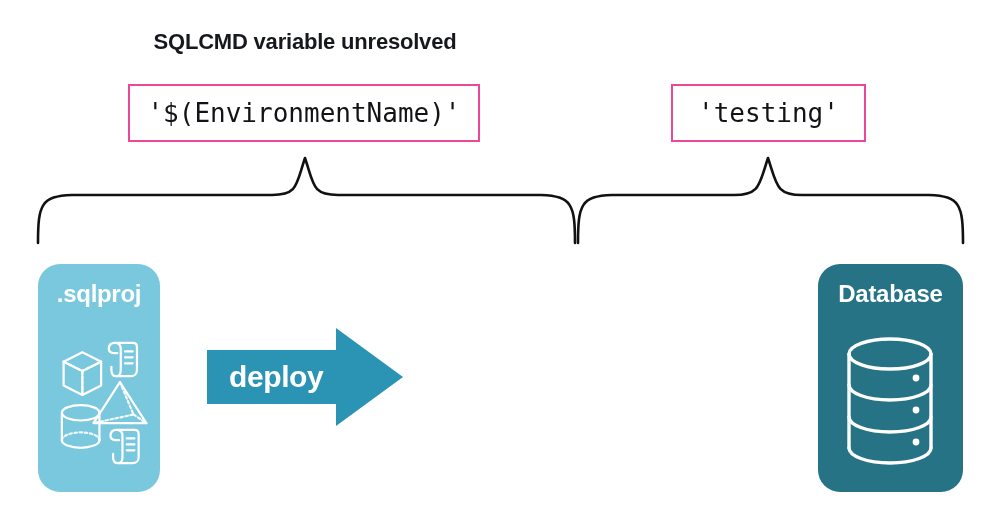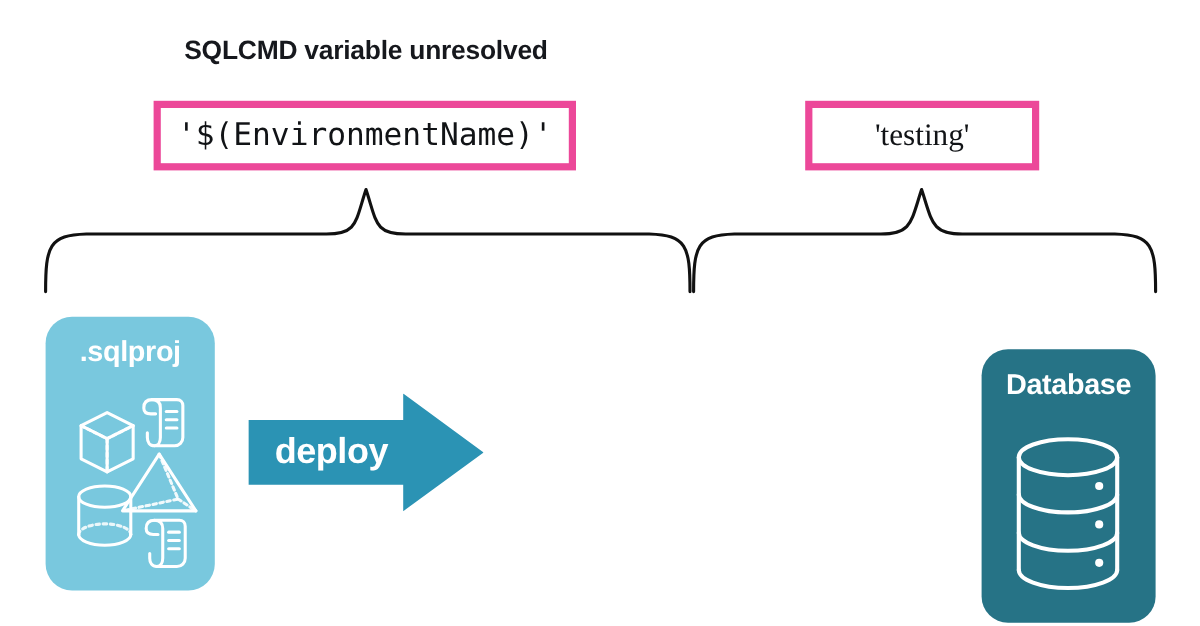--- a/index.html
+++ b/index.html
@@ -34,32 +34,32 @@
     white-space: nowrap;
     letter-spacing: -0.2px;
   }
   #title-left  { left: 35px;  top: 29px;  width: 540px; }
   #title-right { left: 577px; top: 29px;  width: 386px; }
 
   
   .code-box {
     position: absolute;
     box-sizing: border-box;
-    border: 6px solid #ec4899;
+    border: 2px solid #ec4899;
     background: #ffffff;
     display: flex;
     align-items: center;
     justify-content: center;
     font-family: "DejaVu Sans Mono", monospace;
     font-size: 26px;
     color: #111316;
     letter-spacing: 0px;
   }
   #code-left  { left: 128px; top: 84px; width: 352px; height: 58px; }
-  #code-right { left: 671px; top: 84px; width: 195px; height: 58px; font-family: Liberation Serif, serif; }
+  #code-right { left: 671px; top: 84px; width: 195px; height: 58px; }
 
   
   #braces {
     position: absolute;
     left: 0; top: 0;
     width: 1000px;
     height: 522px;
     pointer-events: none;
   }
 
@@ -82,23 +82,23 @@
     letter-spacing: -0.3px;
   }
   .stage-box .box-art {
     position: absolute;
     left: 0;
     top: 52px;
     width: 100%;
     height: 180px;
   }
 
-  #box-sqlproj  { left: 38px;  top: 264px; width: 141px; height: 228px; background: #79C8DE; }
+  #box-sqlproj  { left: 38px;  top: 264px; width: 122px; height: 228px; background: #79C8DE; }
   #box-dacpac   { left: 427px; top: 264px; width: 143px; height: 228px; background: #2B93B4; }
-  #box-database { left: 818px; top: 264px; width: 145px; height: 228px; background: #267386; margin-top: 27px; }
+  #box-database { left: 818px; top: 264px; width: 145px; height: 228px; background: #267386; }
 
   
   .arrow {
     position: absolute;
   }
   .arrow .arrow-label {
     position: absolute;
     left: 0;
     top: 0;
     width: 100%;

